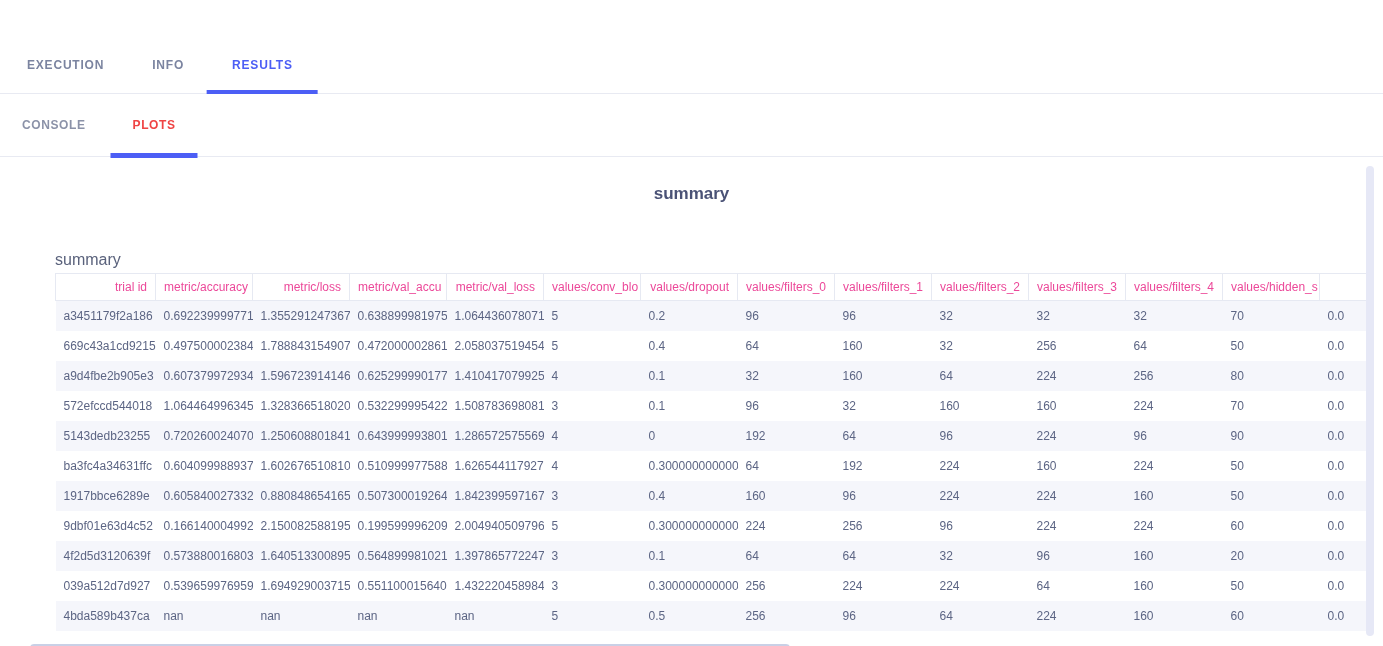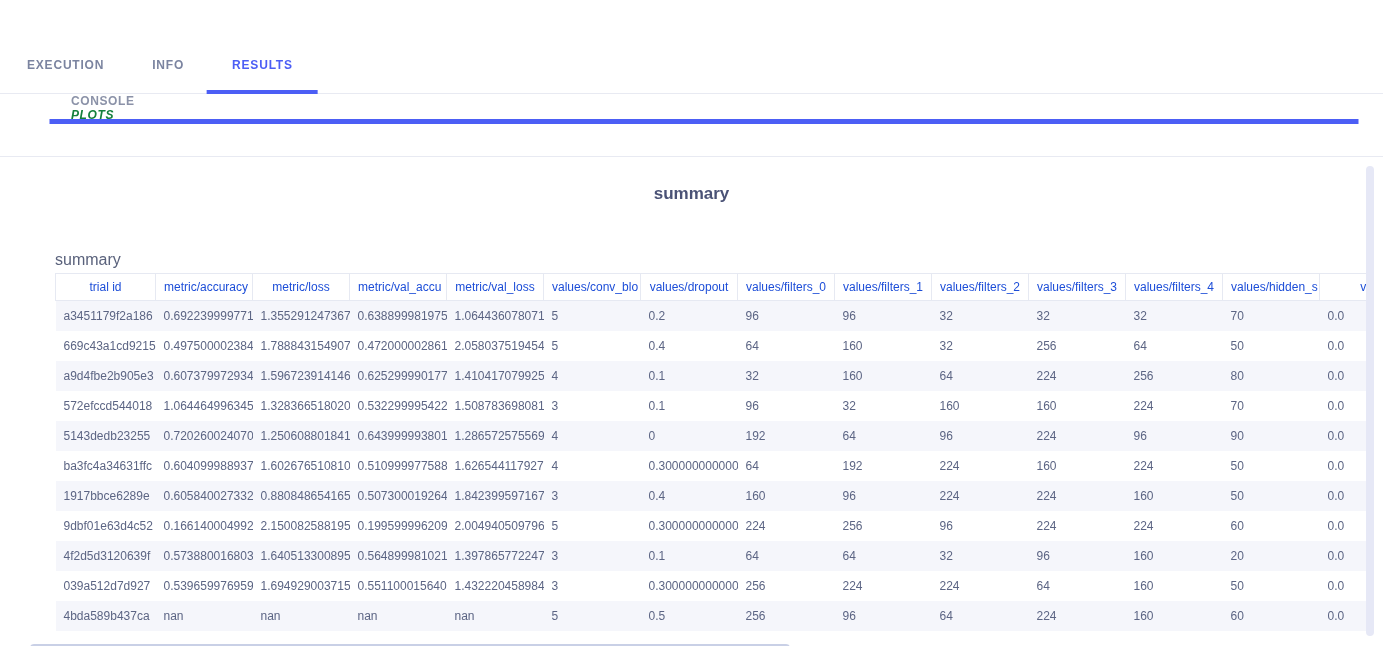--- a/index.html
+++ b/index.html
@@ -46,40 +46,39 @@
     height: 5px;
     background: #4c5ef5;
     z-index: 3;
   }
 
   
   .subnav {
     height: 63px;
     display: flex;
     align-items: stretch;
-    padding-left: 71px;
+    padding-left: 22px;
     border-bottom: 1px solid #e8eaf2;
     background: #ffffff;
     position: relative;
     z-index: 2;
-    flex-direction: column;
   }
   .subnav .tab {
     display: flex;
     align-items: center;
     margin-right: 47px;
     position: relative;
     font-size: 12px;
     font-weight: bold;
     letter-spacing: 0.6px;
     color: #8b92a8;
     cursor: pointer;
     white-space: nowrap;
   }
-  .subnav .tab.active { color: #15803d; font-style: italic; }
+  .subnav .tab.active { color: #ef4444; }
   .subnav .tab.active::after {
     content: "";
     position: absolute;
     bottom: -2px;
     left: 50%;
     transform: translateX(-50%);
     width: calc(100% + 44px);
     height: 5px;
     background: #4c5ef5;
     z-index: 3;
@@ -115,22 +114,22 @@
     width: 1361px;
   }
   table.summary th:first-child,
   table.summary td:first-child { width: 100px; }
   table.summary th, table.summary td { width: 97px; }
   table.summary th {
     height: 27px;
     padding: 4px 8px;
     font-size: 12px;
     font-weight: normal;
-    text-align: center;
-    color: #1d4ed8;
+    text-align: right;
+    color: #ec4899;
     border: 1px solid #e6e9f2;
     background: #ffffff;
     white-space: nowrap;
     overflow: hidden;
   }
   table.summary td {
     height: 30px;
     padding: 4px 8px;
     font-size: 12px;
     text-align: left;

